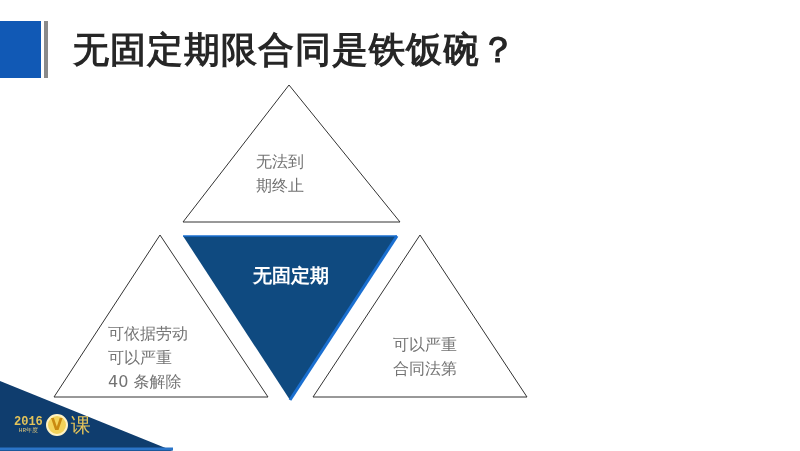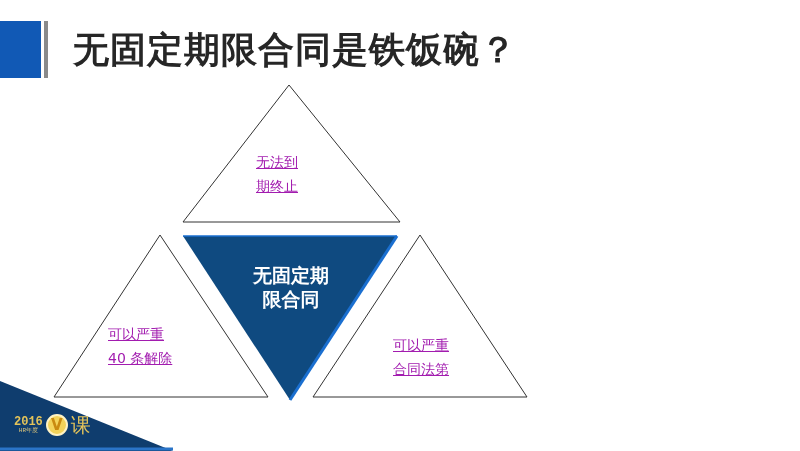--- a/index.html
+++ b/index.html
@@ -16,23 +16,22 @@
       position: absolute; left: 44px; top: 21px; width: 4px; height: 57px;
       background: #8a8a8a;
     }
     .title {
       position: absolute; left: 73px; top: 28px;
       font-size: 36px; font-weight: bold; color: #262626;
       letter-spacing: 1px; line-height: 44px; white-space: nowrap; text-align: center;
     }
     svg.diagram { position: absolute; left: 0; top: 0; }
     .label {
-      position: absolute; font-size: 14px; line-height: 24px; color: #a21caf;
+      position: absolute; font-size: 16px; line-height: 24px; color: #737373;
       white-space: nowrap;
-      text-decoration: underline;
     }
     .label-center {
       position: absolute; font-size: 19px; line-height: 24px; color: #ffffff;
       font-weight: bold; white-space: nowrap; text-align: center;
     }
     .logo {
       position: absolute; left: 14px; top: 412px; height: 26px;
       display: flex; align-items: center; gap: 3px;
     }
     .logo-year {
@@ -73,24 +72,24 @@
   <line x1="0" y1="449" x2="173" y2="449" stroke="#2a74c8" stroke-width="3"></line>
 </svg>
 
 <div class="label" style="left:256px; top:150px;">
   <div>无法到</div>
   <div>期终止</div>
 </div>
 
 <div class="label-center" style="left:253px; top:263px;">
   <div>无固定期</div>
-  <div>限合同</div>
 </div>
 
 <div class="label" style="left:108px; top:322px;">
+  <div>可依据劳动</div>
   <div>可以严重</div>
   <div>40 条解除</div>
 </div>
 
 <div class="label" style="left:393px; top:333px;">
   <div>可以严重</div>
   <div>合同法第</div>
 </div>
 
 <div class="logo">

